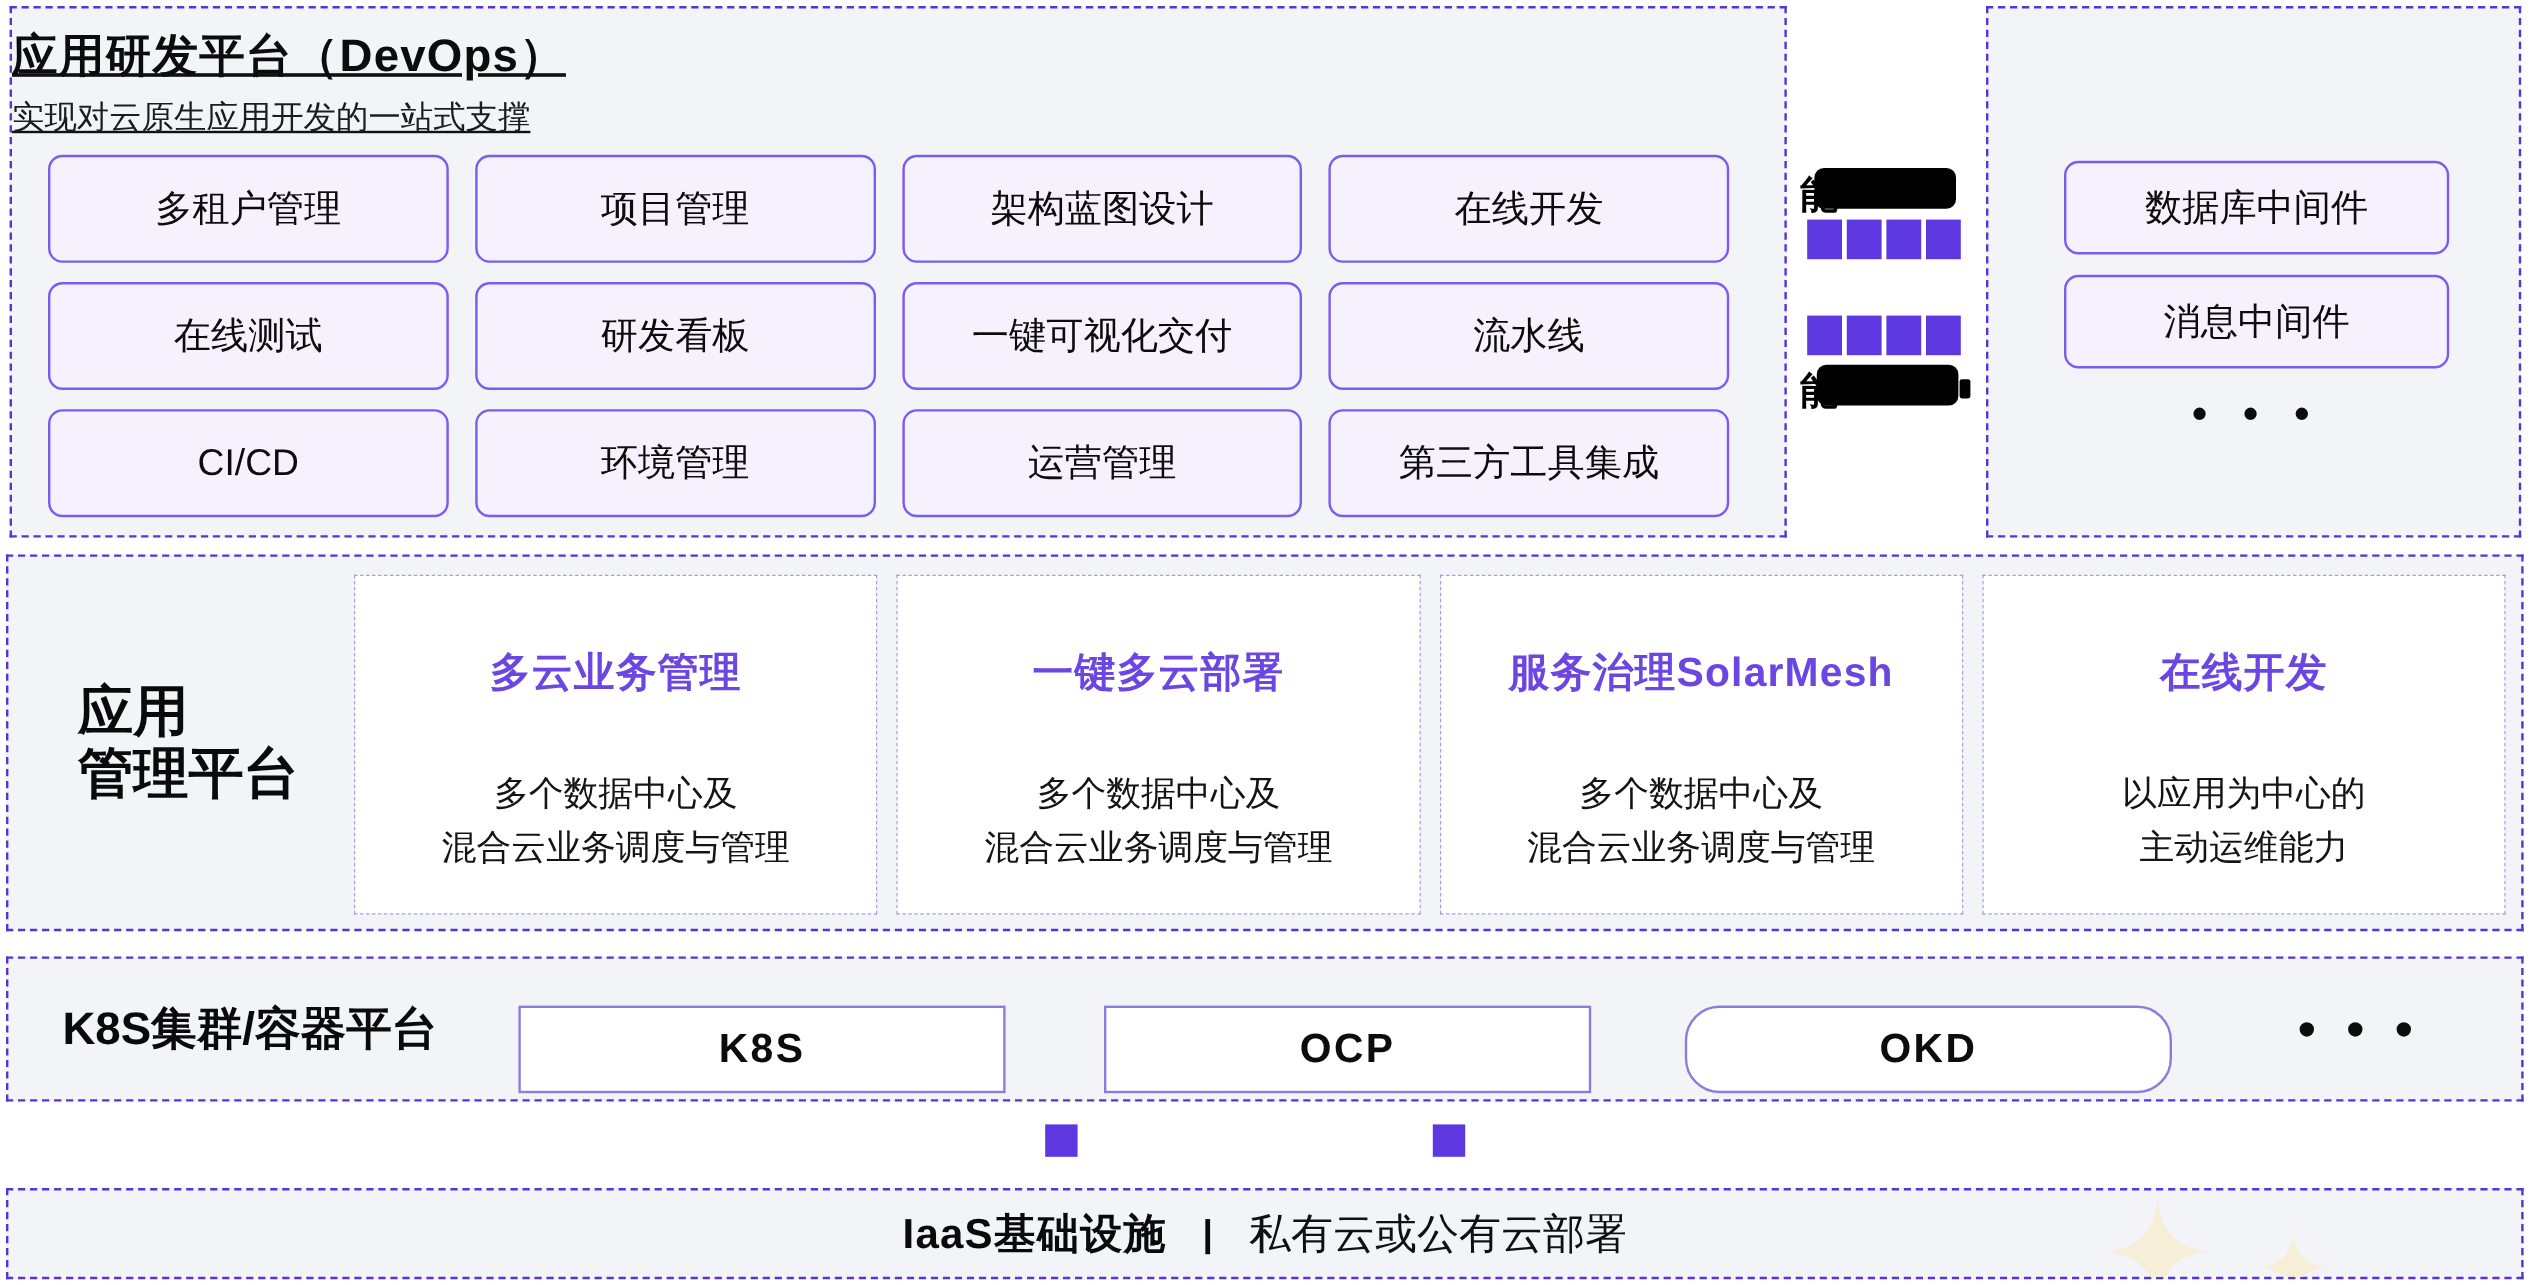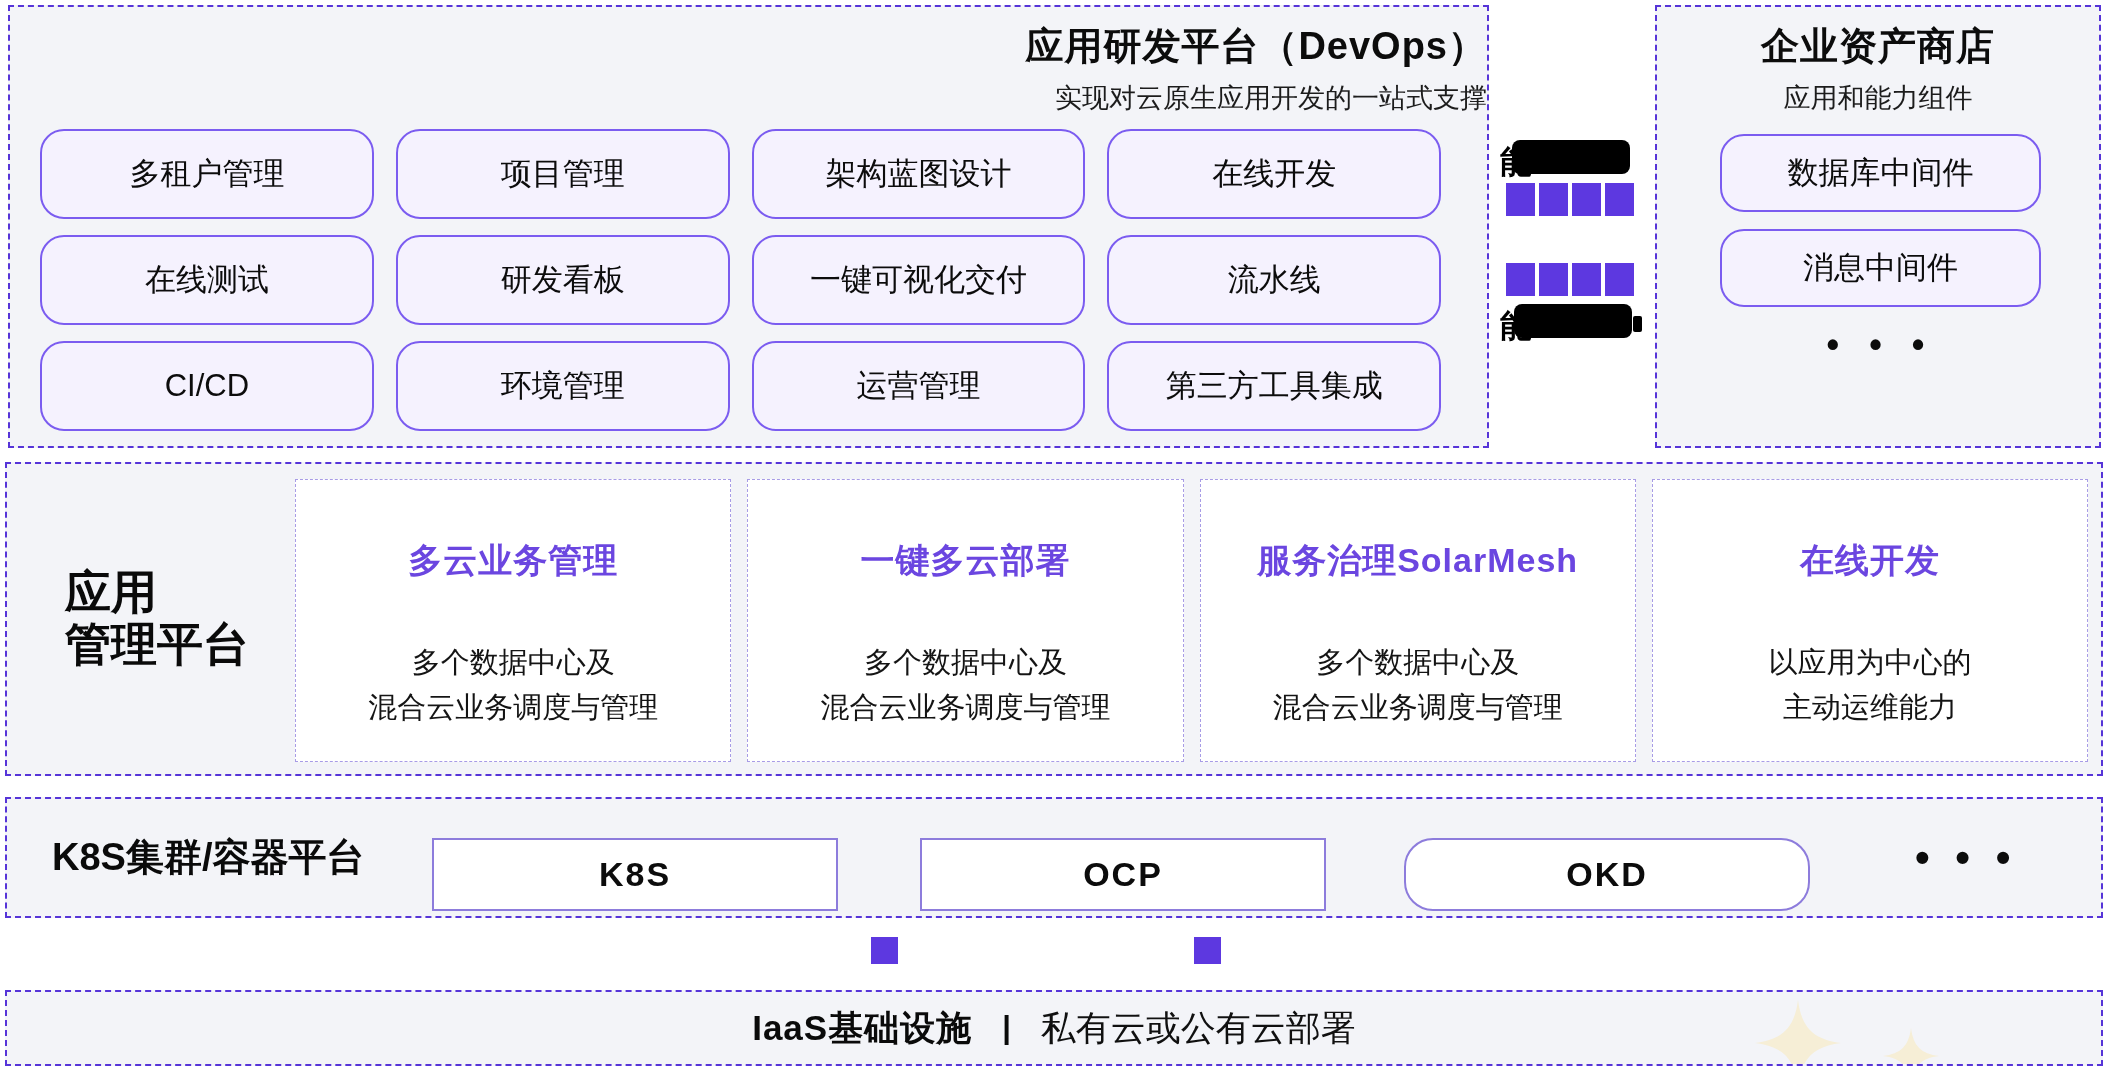--- a/index.html
+++ b/index.html
@@ -15,27 +15,27 @@
     --ink:#111111;
   }
   *{margin:0;padding:0;box-sizing:border-box;}
   body{background:#ffffff;font-family:"Liberation Sans","DejaVu Sans",sans-serif;color:var(--ink);}
   .canvas{position:relative;width:2108px;height:1071px;background:#ffffff;overflow:hidden;}
 
   .panel{position:absolute;background:var(--panel-bg);border:2px dashed var(--dash);}
 
   
   .devops{left:8px;top:5px;width:1481px;height:443px;}
-  .devops .hd{text-align:right;padding-top:14px;}
+  .devops .hd{text-align:left;padding-top:14px;text-decoration:underline;}
   .big-title{font-size:38px;font-weight:700;color:#0c0c0c;letter-spacing:1px;}
   .sub-title{font-size:27px;color:#1c1c1c;margin-top:8px;}
   .devops-grid{position:absolute;left:30px;right:46px;top:122px;display:grid;
     grid-template-columns:repeat(4,1fr);column-gap:22px;row-gap:16px;}
   .chip{height:90px;background:var(--btn-bg);border:2px solid var(--btn-border);
-    border-radius:24px;display:flex;align-items:center;justify-content:center;
+    border-radius:12px;display:flex;align-items:center;justify-content:center;
     font-size:31px;color:#0c0c0c;}
 
   
   .connector{position:absolute;left:1498px;top:140px;width:148px;height:204px;}
   .partial-char{position:absolute;font-size:32px;font-weight:600;color:#000;z-index:1;}
   .redact{position:absolute;background:#000;border-radius:8px;z-index:2;}
   .redact.top{left:14px;top:0;width:118px;height:34px;}
   .redact.bottom{left:16px;top:164px;width:118px;height:34px;}
   .char-top{left:2px;top:1px;}
   .char-bottom{left:2px;top:165px;}
@@ -131,24 +131,20 @@
       <div class="sq"></div>
       <div class="sq"></div>
       <div class="sq"></div>
     </div>
     <span class="partial-char char-bottom">能</span>
     <div class="redact bottom"></div>
     <div class="frag"></div>
   </div>
 
   <div class="panel assets">
-    <div class="hd">
-      <div class="big-title">企业资产商店</div>
-      <div class="sub-title">应用和能力组件</div>
-    </div>
     <div class="asset-list">
       <div class="chip">数据库中间件</div>
       <div class="chip">消息中间件</div>
       <div class="dots">• • •</div>
     </div>
   </div>
 
   <div class="panel appmgmt">
     <div class="appmgmt-label">
       <div>应用</div>

